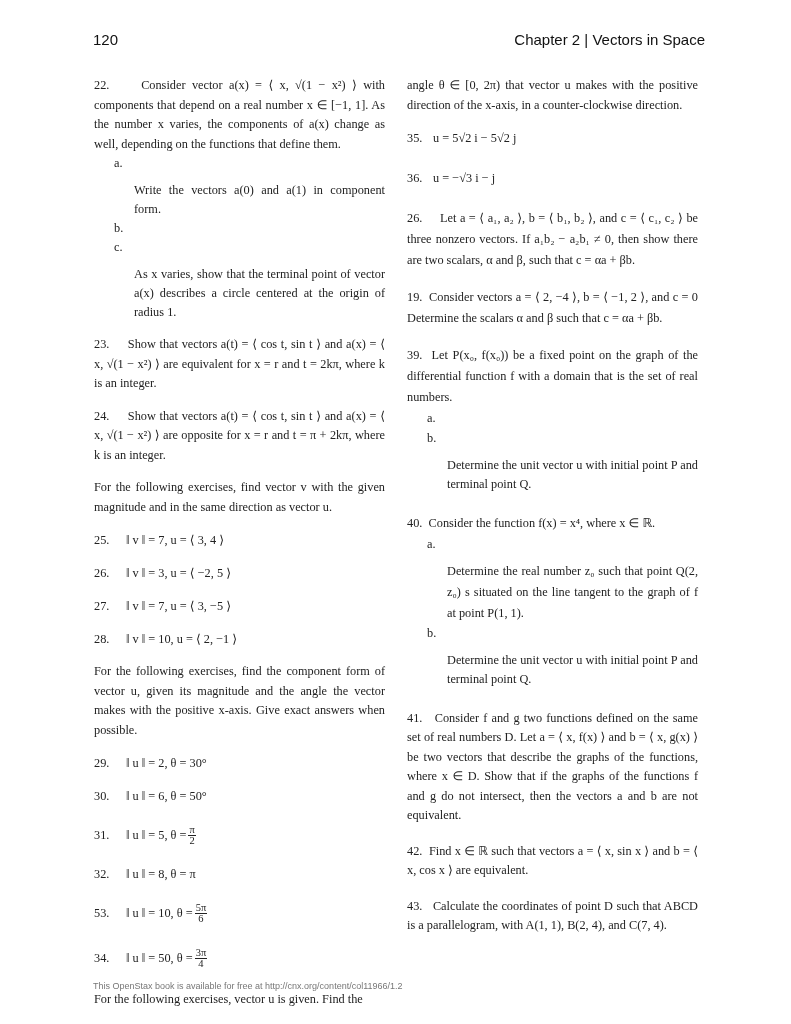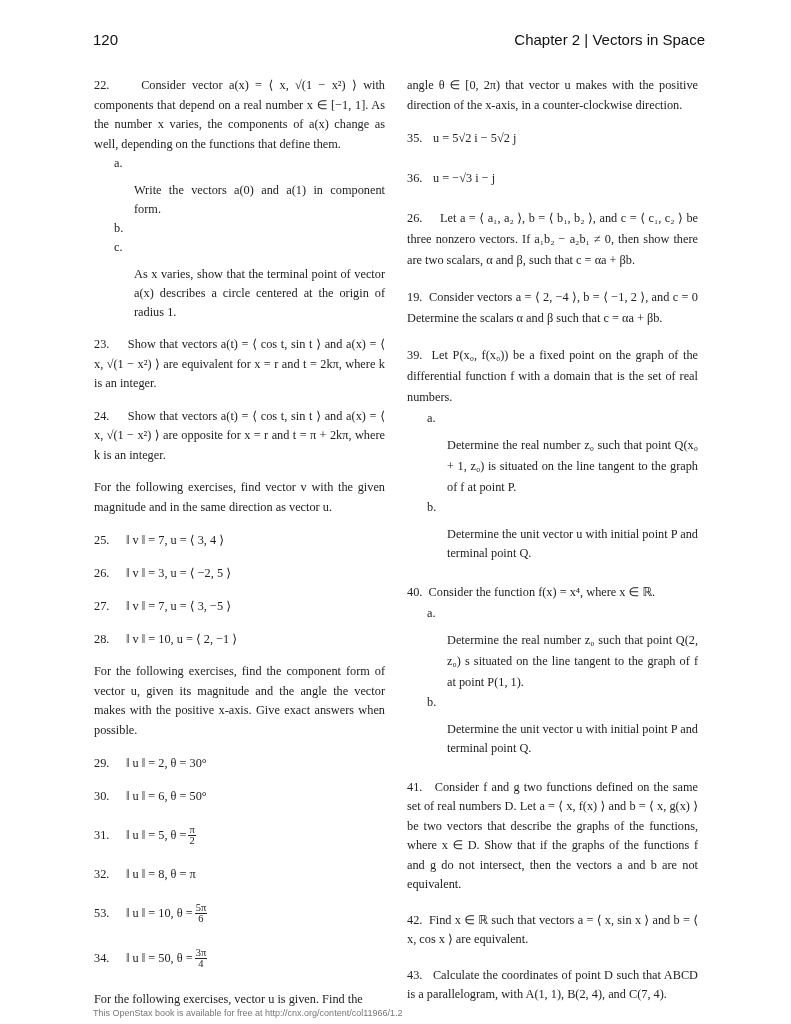--- a/index.html
+++ b/index.html
@@ -1,21 +1,21 @@
 <!DOCTYPE html>
 <html><head>
 <meta charset="utf-8">
 <style>
   html, body { margin: 0; padding: 0; background: #ffffff; }
   body { width: 791px; height: 1024px; position: relative; overflow: hidden;
          font-family: "Liberation Serif", serif; color: #222; font-size: 12.3px; }
   .hdr { position: absolute; top: 31px; font-family: "Liberation Sans", sans-serif; font-size: 15px; color: #111; }
   .hdr-left { left: 93px; }
   .hdr-right { right: 86px; }
-  .footer { position: absolute; top: 981px; left: 93px; font-family: "Liberation Sans", sans-serif; font-size: 9px; color: #777; margin-top: 27px; }
+  .footer { position: absolute; top: 981px; left: 93px; font-family: "Liberation Sans", sans-serif; font-size: 9px; color: #777; }
   .col { position: absolute; top: 76px; width: 291px; }
   .col-left { left: 94px; }
   .col-right { left: 407px; }
   .p { line-height: 19.5px; text-align: justify; margin: 0; }
   .ex { margin: 0; line-height: 19.5px; text-align: justify; }
   .gap-s { height: 13px; }
   .gap-m { height: 16px; }
   .gap-l { height: 20px; }
   .sub { display: flex; padding-left: 20px; line-height: 19px; text-align: justify; }
   .sub .lab { width: 20px; flex: none; }
@@ -162,21 +162,20 @@
     <span>Consider vectors a = ⟨ 2, −4 ⟩, b = ⟨ −1, 2 ⟩, and c = 0 Determine the scalars α and β such that c = αa + βb.</span>
   </p>
 
   <div class="gap-m"></div>
   <p class="ex" style="line-height:21px;">
     <span>39.</span>&nbsp;
     <span>Let P(x₀, f(x₀)) be a fixed point on the graph of the differential function f with a domain that is the set of real numbers.</span>
   </p>
   <div class="sub" style="line-height:21px;">
     <span class="lab">a.</span>
-    <span class="txt">Determine the real number z₀ such that point Q(x₀ + 1, z₀) is situated on the line tangent to the graph of f at point P.</span>
   </div>
   <div class="sub">
     <span class="lab">b.</span>
     <span class="txt">Determine the unit vector u with initial point P and terminal point Q.</span>
   </div>
 
   <div class="gap-l"></div>
   <p class="ex">
     <span>40.</span>&nbsp;
     <span>Consider the function f(x) = x⁴, where x ∈ ℝ.</span>

